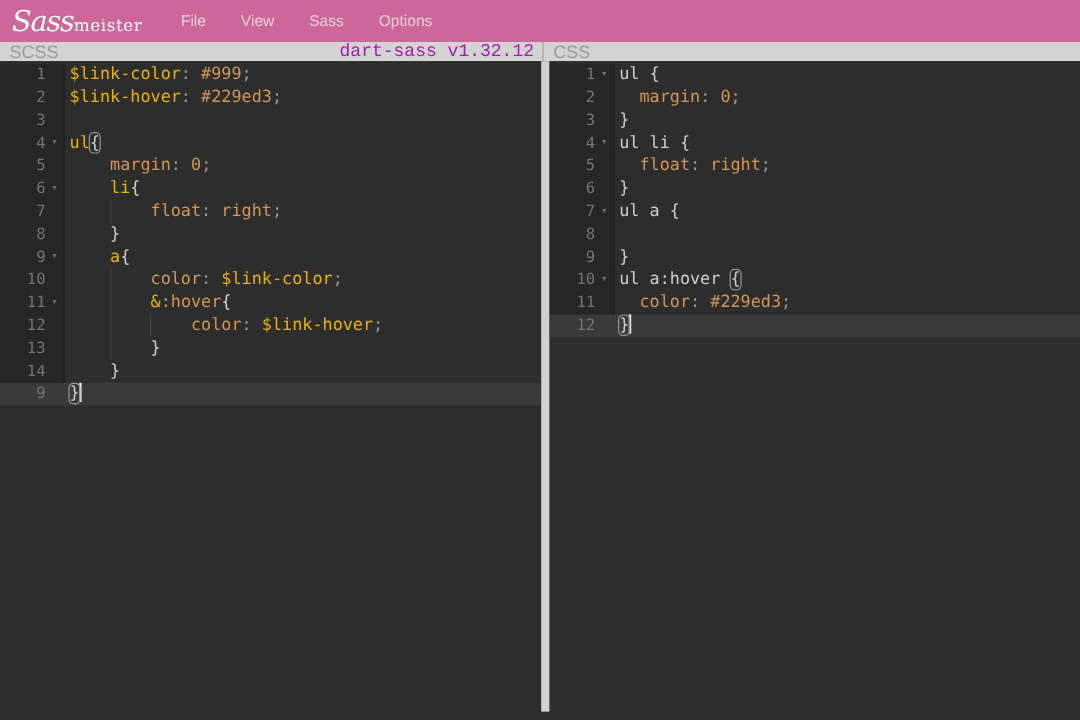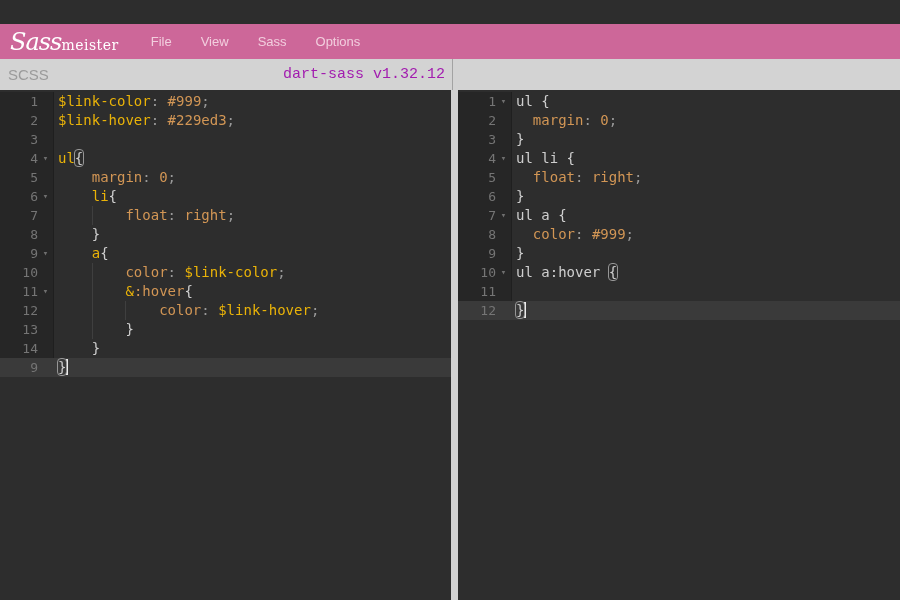--- a/index.html
+++ b/index.html
@@ -1,31 +1,31 @@
 <!DOCTYPE html>
 <html><head>
 <meta charset="utf-8">
 <style>
   * { margin:0; padding:0; box-sizing:border-box; }
   html,body { width:900px; height:600px; overflow:hidden; background:#2d2d2d;
               font-family:"Liberation Sans", sans-serif; }
 
   
-  .topbar { height:35px; background:#cd6799; display:flex; align-items:center;margin-top:24px; }
+  .topbar { height:35px; background:#cd6799; display:flex; align-items:center; }
   .logo { margin-left:10px; color:#fff; white-space:nowrap; cursor:pointer; }
   .logo .script { font-family:"DejaVu Serif", serif; font-style:italic; font-size:24px;
                   letter-spacing:-1px; }
   .logo .rest { font-family:"DejaVu Serif", serif; font-size:14px; letter-spacing:.5px; }
   .menu { display:flex; align-items:center; }
   .menu-item { color:#f2cede; font-size:13px; font-weight:300; margin-left:29px; cursor:pointer; }
   .menu-item.first { margin-left:32px; }
   .login-link { color:#f4d3e2; font-size:17px; margin-left:37px; cursor:pointer; }
 
   
-  .panel-headers { height:31px; background:#d3d3d3; display:flex; align-items:center; }
+  .panel-headers { height:16px; background:#d3d3d3; display:flex; align-items:center; }
   .ph-left { width:452px; height:100%; display:flex; align-items:center;
              justify-content:space-between; padding:0 7px 0 8px; }
   .ph-sep { width:1px; height:100%; background:#a3a3a3; }
   .ph-right { flex:1; height:100%; display:flex; align-items:center; padding-left:8px; }
   .ph-title { color:#9b9b9b; font-size:15px; }
   .ph-meta  { color:#a21caf; font-size:15px;font-family:Liberation Mono, monospace; }
 
   
   .main { display:flex; height:542px; }
   .editor { background:#2d2d2d; overflow:hidden; padding-top:2px;
@@ -66,20 +66,23 @@
     <span class="menu-item">Options</span>
   </div>
 </div>
 
 <div class="panel-headers">
   <div class="ph-left">
     <span class="ph-title">SCSS</span>
     <span class="ph-meta">dart-sass v1.32.12</span>
   </div>
   <div class="ph-sep"></div>
+  <div class="ph-right">
+    <span class="ph-title">CSS</span>
+  </div>
 </div>
 
 <div class="main">
   <div class="editor left">
       <div class="line">
         <div class="gutter">
           <span class="lnum">1</span>
           <span class="fold"></span>
         </div>
         <div class="code"><span class="tok-red">$link-color</span><span class="tok-dim">:</span><span class="tok-ws"> </span><span class="tok-orange">#999</span><span class="tok-dim">;</span></div>
@@ -232,41 +235,41 @@
           <span class="lnum">7</span>
           <span class="fold">▾</span>
         </div>
         <div class="code"><span class="tok-light">ul a </span><span class="tok-light">{</span></div>
       </div>
       <div class="line">
         <div class="gutter">
           <span class="lnum">8</span>
           <span class="fold"></span>
         </div>
-        <div class="code"><span class="tok-ws">  </span><span class="tok-orange">color</span><span class="tok-dim">:</span><span class="tok-ws"> </span><span class="tok-orange">#999</span><span class="tok-dim">;</span></div>
       </div>
       <div class="line">
         <div class="gutter">
           <span class="lnum">9</span>
           <span class="fold"></span>
         </div>
         <div class="code"><span class="tok-light">}</span></div>
       </div>
       <div class="line">
         <div class="gutter">
           <span class="lnum">10</span>
           <span class="fold">▾</span>
         </div>
         <div class="code"><span class="tok-light">ul a:hover </span><span class="tok-light boxed">{</span></div>
       </div>
       <div class="line">
         <div class="gutter">
           <span class="lnum">11</span>
           <span class="fold"></span>
         </div>
+        <div class="code"><span class="tok-ws">  </span><span class="tok-orange">color</span><span class="tok-dim">:</span><span class="tok-ws"> </span><span class="tok-orange">#229ed3</span><span class="tok-dim">;</span></div>
       </div>
       <div class="line active">
         <div class="gutter">
           <span class="lnum">12</span>
           <span class="fold"></span>
         </div>
         <div class="code"><span class="tok-light boxed">}</span><span class="cursor"></span></div>
       </div>
     </div>
 </div>

